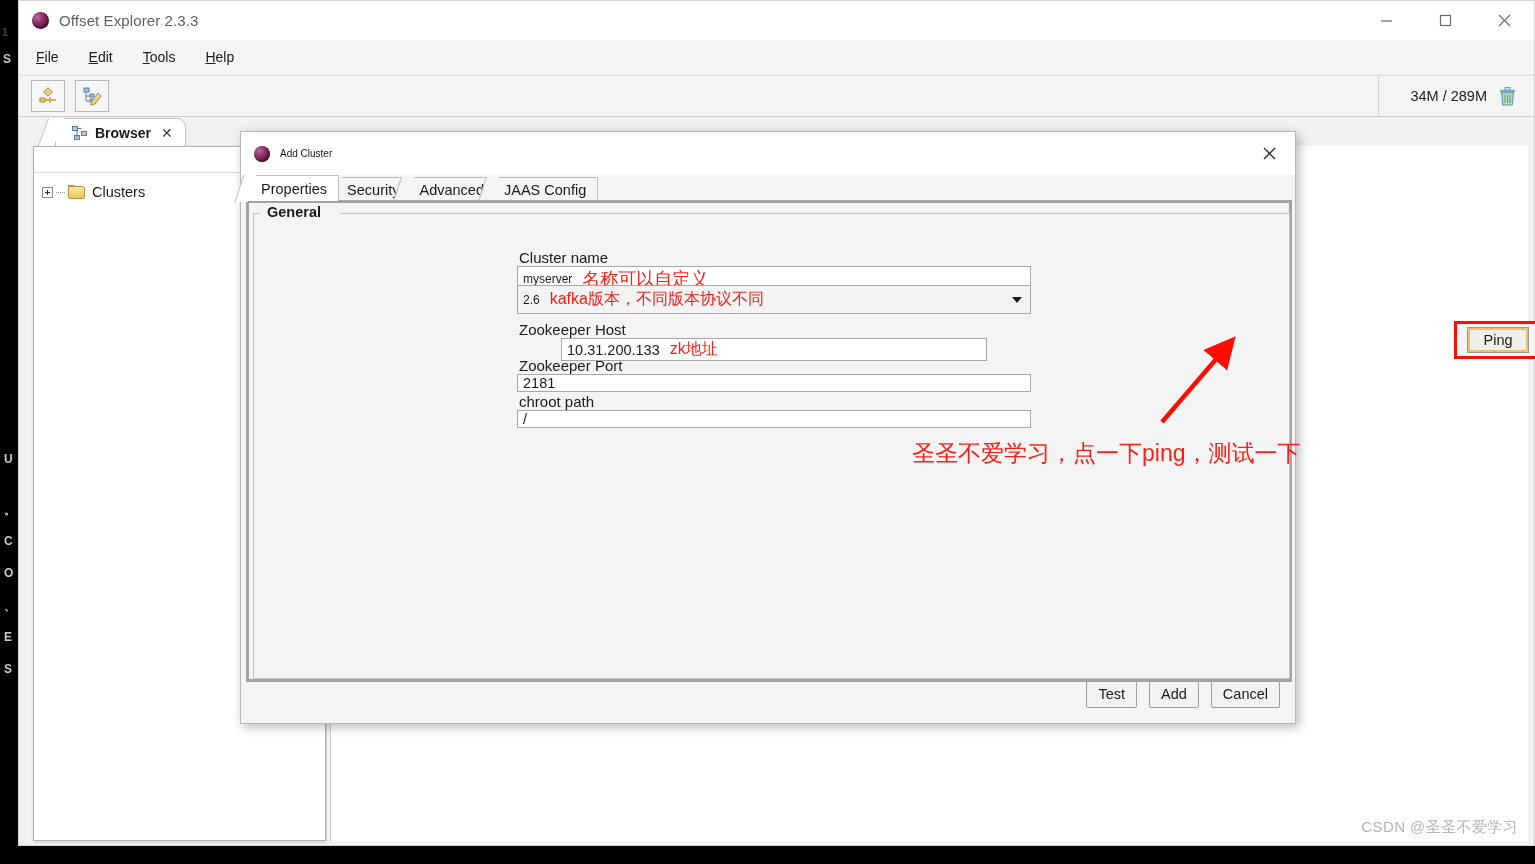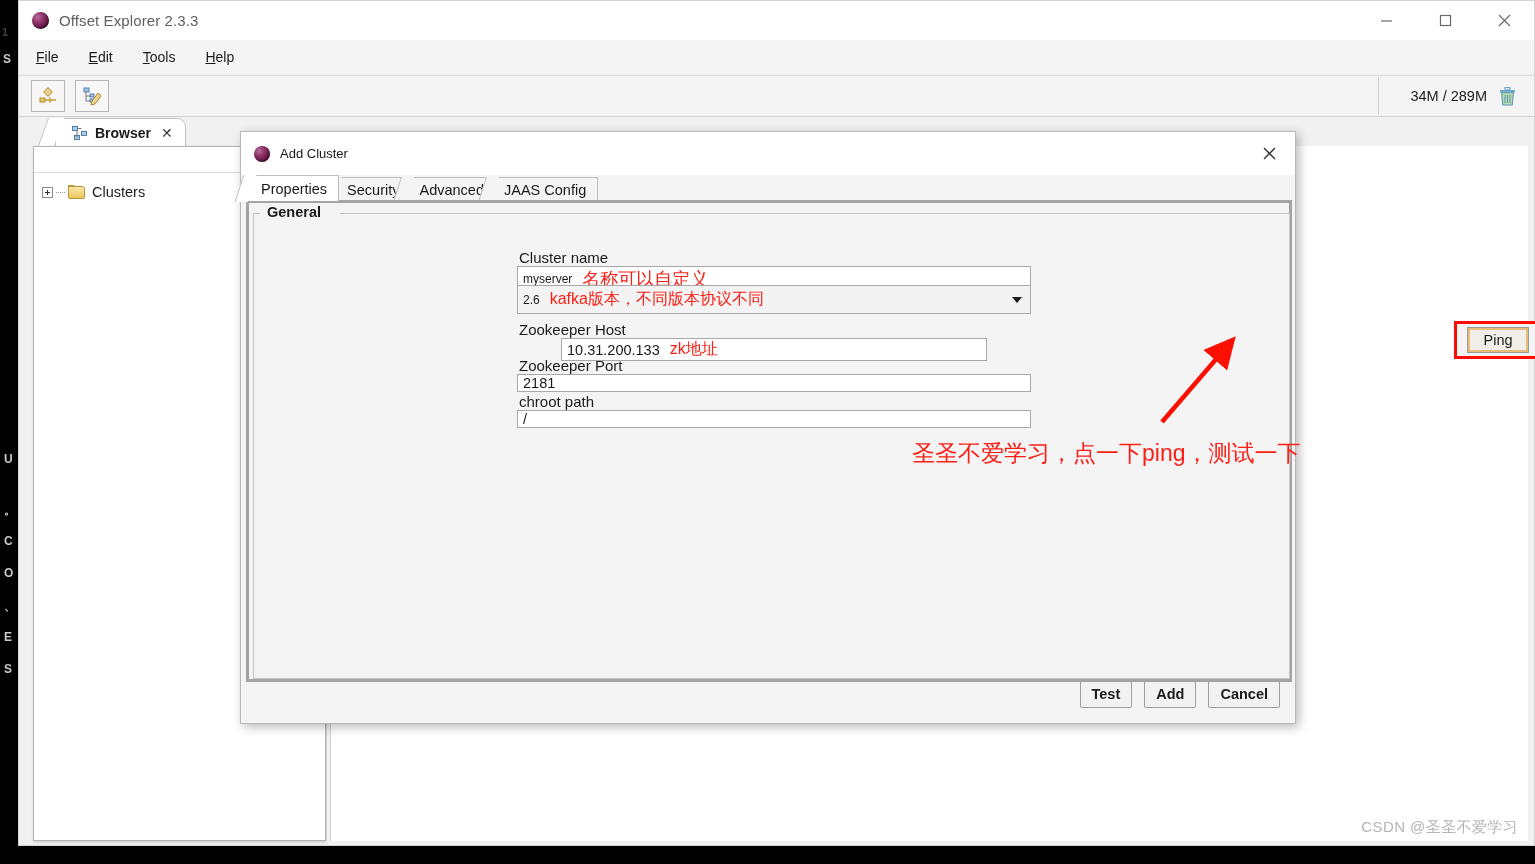--- a/index.html
+++ b/index.html
@@ -190,21 +190,21 @@
     height: 43px; background: #ffffff;
     display: flex; align-items: center;
   }
   #dlg-icon {
     width: 16px; height: 16px; margin-left: 13px; margin-right: 10px;
     border-radius: 50%;
     background: radial-gradient(circle at 33% 30%, #b46a9e 0%, #8c2f63 38%, #5a1440 72%, #2d0a22 100%);
     box-shadow: inset -1px -1px 2px rgba(0,0,0,0.4);
     flex: none;
   }
-  #dlg-title { font-size: 13px; color: #171717; }
+  #dlg-title { font-size: 10px; color: #171717; }
   #dlg-close {
     margin-left: auto; width: 52px; height: 43px;
     display: flex; align-items: center; justify-content: center;
     color: #2e2e2e;
   }
 
   
   #dlg-tabs {
     position: absolute; left: 5px; top: 43px;
     height: 26px; display: flex; align-items: flex-end;
@@ -313,21 +313,21 @@
   #note-text {
     position: absolute; left: 912px; top: 438px;
     font-size: 23px; color: #fa1e14; white-space: nowrap;
   }
 
   
   #dlg-footer {
     position: absolute; left: 5px; bottom: 8px;
     width: 1046px; height: 42px;
     display: flex; align-items: center; justify-content: flex-end;
-    gap: 12px; padding-right: 12px; font-weight: bold;
+    gap: 12px; padding-right: 12px;
   }
   .dbtn {
     min-width: 46px; height: 27px; padding: 0 11px;
     background: #f2f2f2;
     border: 1px solid #a0a0a0; border-radius: 2px;
     font-size: 14.5px; color: #1b1b1b;
     display: flex; align-items: center; justify-content: center;
   }
 
   

